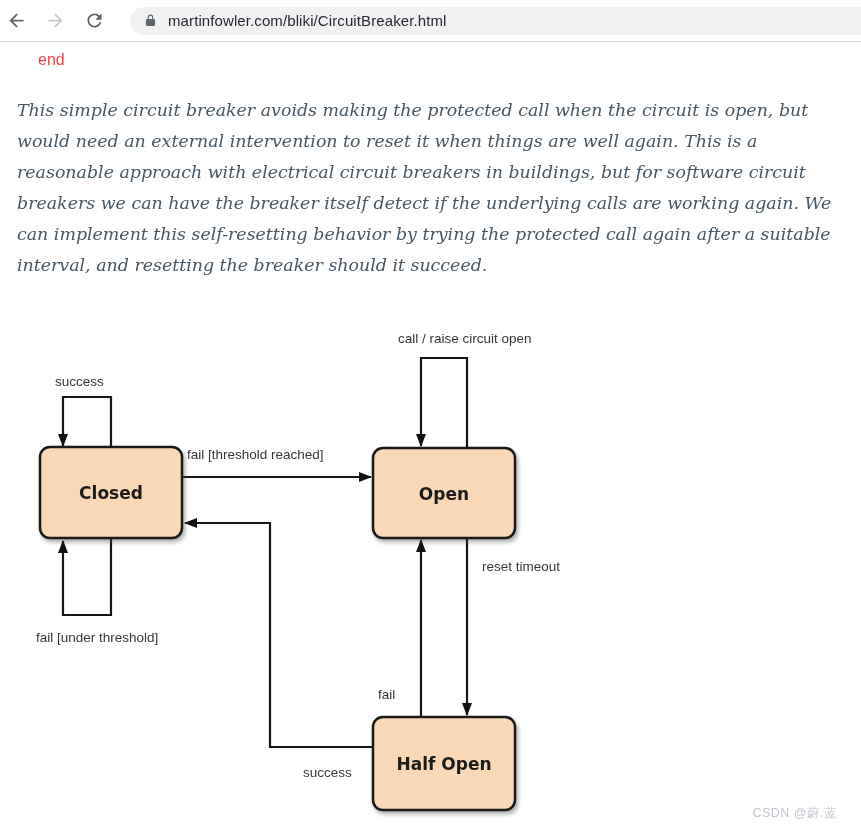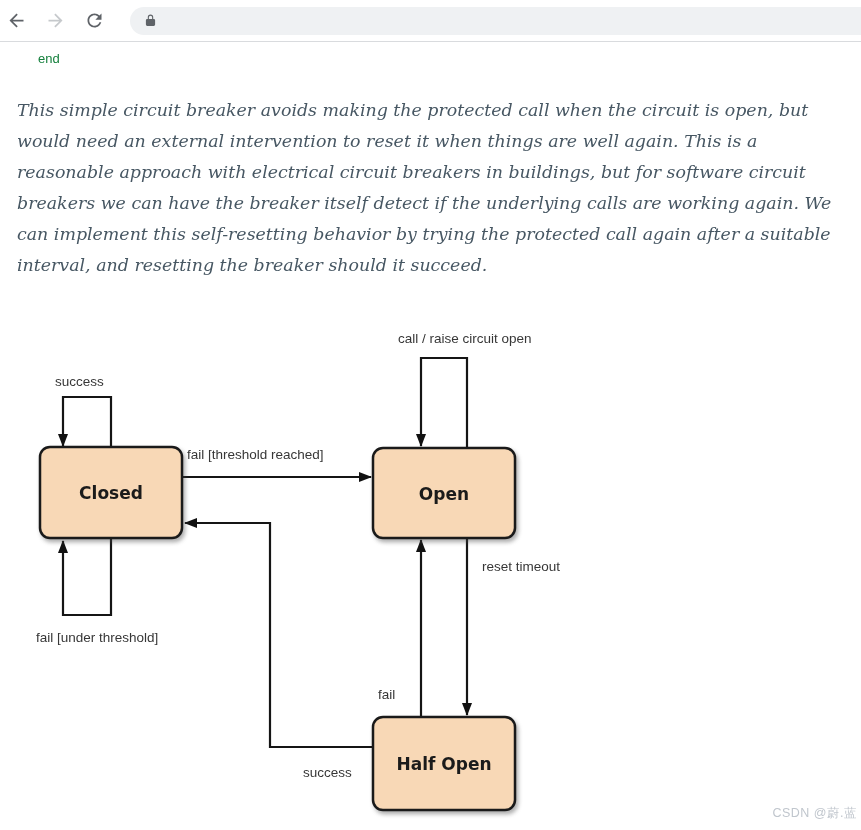--- a/index.html
+++ b/index.html
@@ -42,21 +42,21 @@
   .url {
     font-size: 15px;
     color: #27292d;
     letter-spacing: 0.1px;
     white-space: nowrap;
   }
 
   
   .code-end {
     position: absolute; left: 38px; top: 51px;
-    font-size: 13px; color: #15803d;
+    font-size: 16px; color: #ef4444;
   }
   .para {
     position: absolute; left: 17px; top: 95px;
     width: 833px;
     font-family: "DejaVu Serif", "Liberation Serif", serif;
     font-size: 17.4px;
     line-height: 31px;
     color: #475763;
     font-style: italic;
   }
@@ -81,21 +81,21 @@
     fill: #1b1b1b;
     text-anchor: middle;
   }
   .edge-label {
     font-family: "Liberation Sans", sans-serif;
     font-size: 13.5px;
     fill: #373737;
   }
 
   .watermark {
-    position: absolute; top: 805px; right: 4px;
+    position: absolute; top: 805px; right: 24px;
     font-size: 12.5px;
     color: #c0c6cd;
     letter-spacing: 0.5px;
   }
 </style>
 </head>
 <body>
 
 <div class="screen">
 
@@ -114,20 +114,21 @@
       <svg width="21" height="21" viewBox="0 0 24 24">
         <path d="M17.65 6.35C16.2 4.9 14.21 4 12 4c-4.42 0-7.99 3.58-7.99 8s3.57 8 7.99 8c3.73 0 6.84-2.55 7.73-6h-2.08c-.82 2.33-3.04 4-5.65 4-3.31 0-6-2.69-6-6s2.69-6 6-6c1.66 0 3.14.69 4.22 1.78L13 11h7V4l-2.35 2.35z" fill="#5f6368"></path>
       </svg>
     </button>
     <div class="urlbar">
       <span class="lockwrap">
         <svg width="13" height="13" viewBox="0 0 24 24">
           <path d="M12 1a5 5 0 0 1 5 5v3h1a2.5 2.5 0 0 1 2.5 2.5v8A2.5 2.5 0 0 1 18 22H6a2.5 2.5 0 0 1-2.5-2.5v-8A2.5 2.5 0 0 1 6 9h1V6a5 5 0 0 1 5-5zm3 8V6a3 3 0 1 0-6 0v3h6z" fill="#5f6368"></path>
         </svg>
       </span>
+      <span class="url">martinfowler.com/bliki/CircuitBreaker.html</span>
     </div>
   </header>
 
   <main>
     <div class="code-end">end</div>
 
     <p class="para">This simple circuit breaker avoids making the protected call when the circuit is open, but would need an external intervention to reset it when things are well again. This is a reasonable approach with electrical circuit breakers in buildings, but for software circuit breakers we can have the breaker itself detect if the underlying calls are working again. We can implement this self-resetting behavior by trying the protected call again after a suitable interval, and resetting the breaker should it succeed.</p>
 
     <svg class="diagram" width="650" height="530" viewBox="0 0 650 530">
       <defs>

